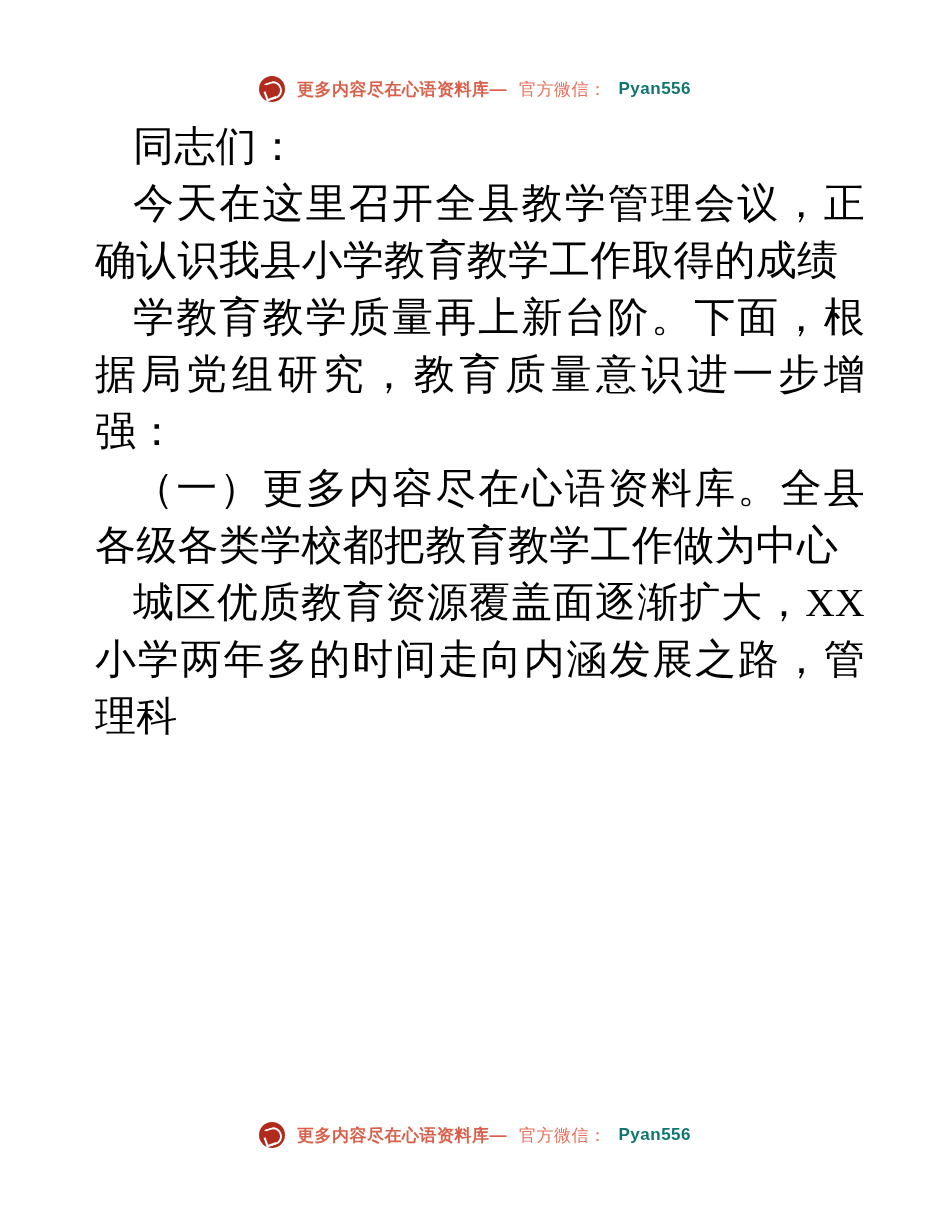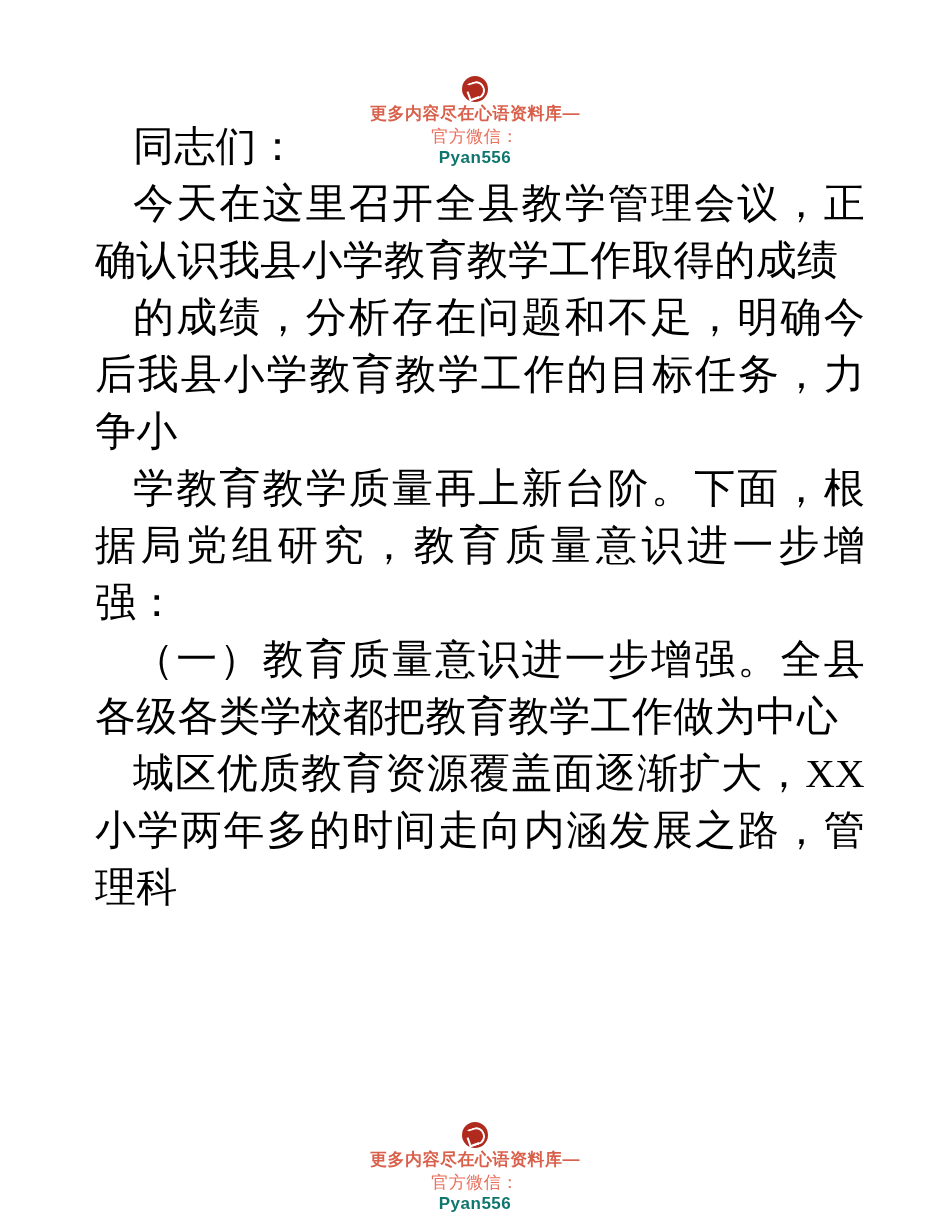--- a/index.html
+++ b/index.html
@@ -22,27 +22,26 @@
   }
 
   
   .watermark {
     position: absolute;
     left: 0;
     width: 950px;
     display: flex;
     align-items: center;
     justify-content: center;
-    gap: 0;
+    gap: 12px;
     font-family: "Liberation Sans", "DejaVu Sans", sans-serif;
     font-size: 17px;
     font-weight: bold;
     letter-spacing: 0.5px;
     white-space: nowrap;
-    flex-direction: column;
   }
   .watermark.top { top: 76px; }
   .watermark.bottom { top: 1122px; }
 
   .wm-logo {
     position: relative;
     width: 26px;
     height: 26px;
     border-radius: 50%;
     background: #b02a1e;
@@ -111,23 +110,22 @@
   <div class="watermark top">
     <span class="wm-logo"></span>
     <span class="wm-text-main">更多内容尽在心语资料库—</span>
     <span class="wm-text-sub">官方微信：</span>
     <span class="wm-text-id">Pyan556</span>
   </div>
 
   <div class="doc-body">
     <p class="para indent">同志们：</p>
     <p class="para indent">今天在这里召开全县教学管理会议，正确认识我县小学教育教学工作取得的成绩</p>
-    <p class="para indent">的成绩，分析存在问题和不足，明确今后我县小学教育教学工作的目标任务，力争小</p>
     <p class="para indent">学教育教学质量再上新台阶。下面，根据局党组研究，教育质量意识进一步增强：</p>
-    <p class="para indent">（一）教育质量意识进一步增强。全县各级各类学校都把教育教学工作做为中心</p>
+    <p class="para indent">（一）更多内容尽在心语资料库。全县各级各类学校都把教育教学工作做为中心</p>
     <p class="para indent">城区优质教育资源覆盖面逐渐扩大，XX 小学两年多的时间走向内涵发展之路，管理科</p>
   </div>
 
   <div class="watermark bottom">
     <span class="wm-logo"></span>
     <span class="wm-text-main">更多内容尽在心语资料库—</span>
     <span class="wm-text-sub">官方微信：</span>
     <span class="wm-text-id">Pyan556</span>
   </div>
 

